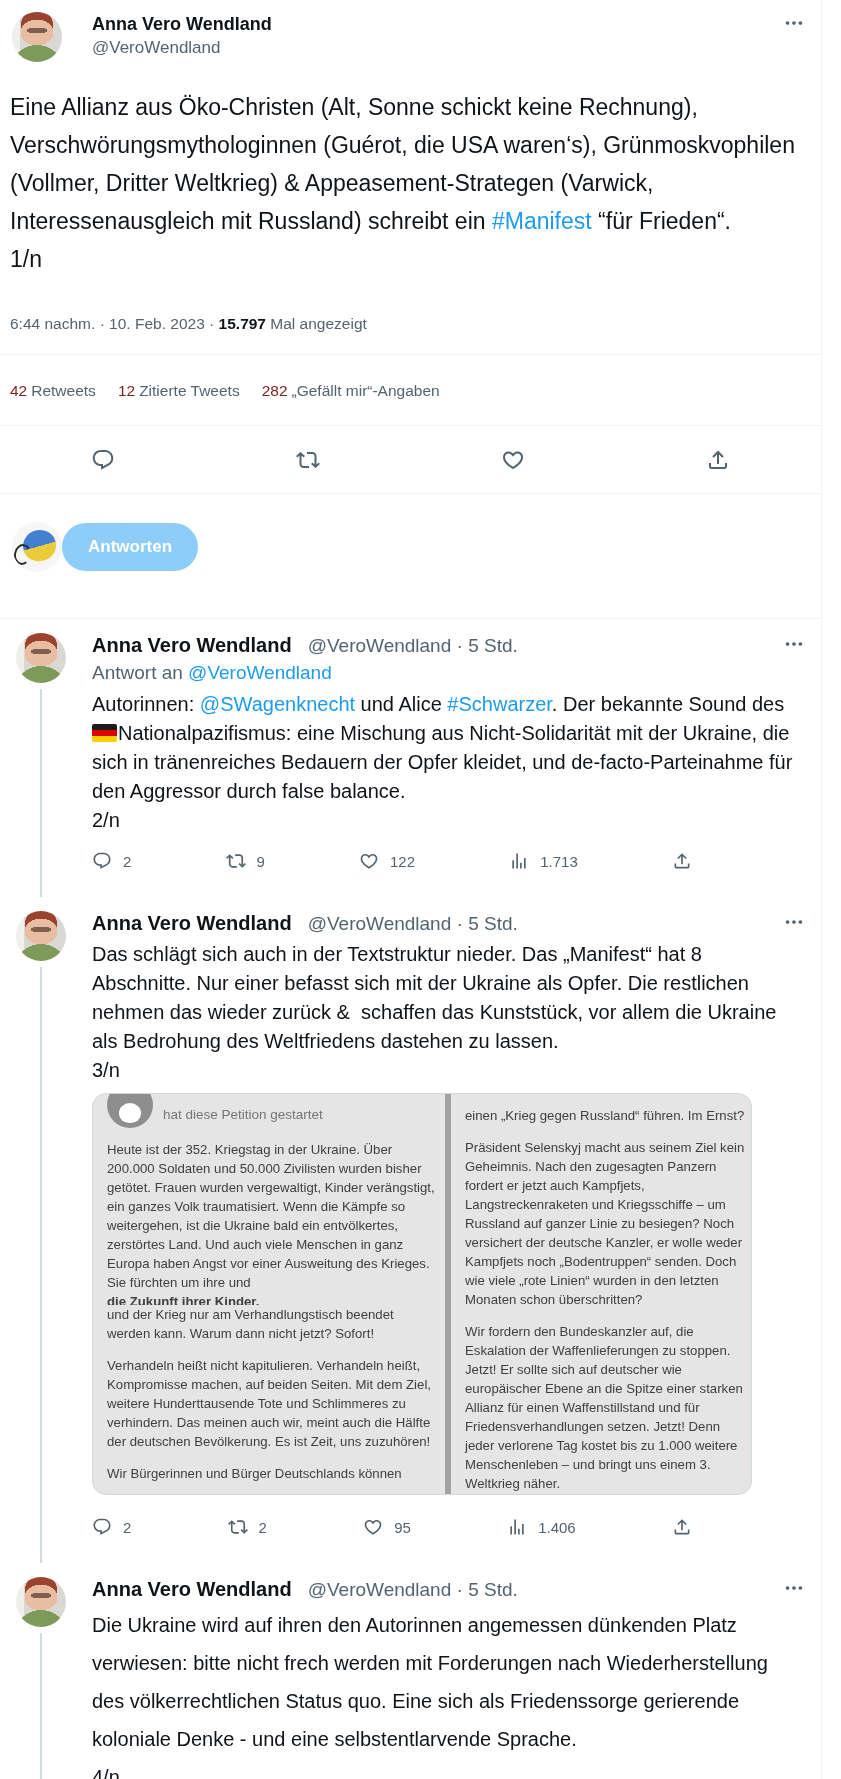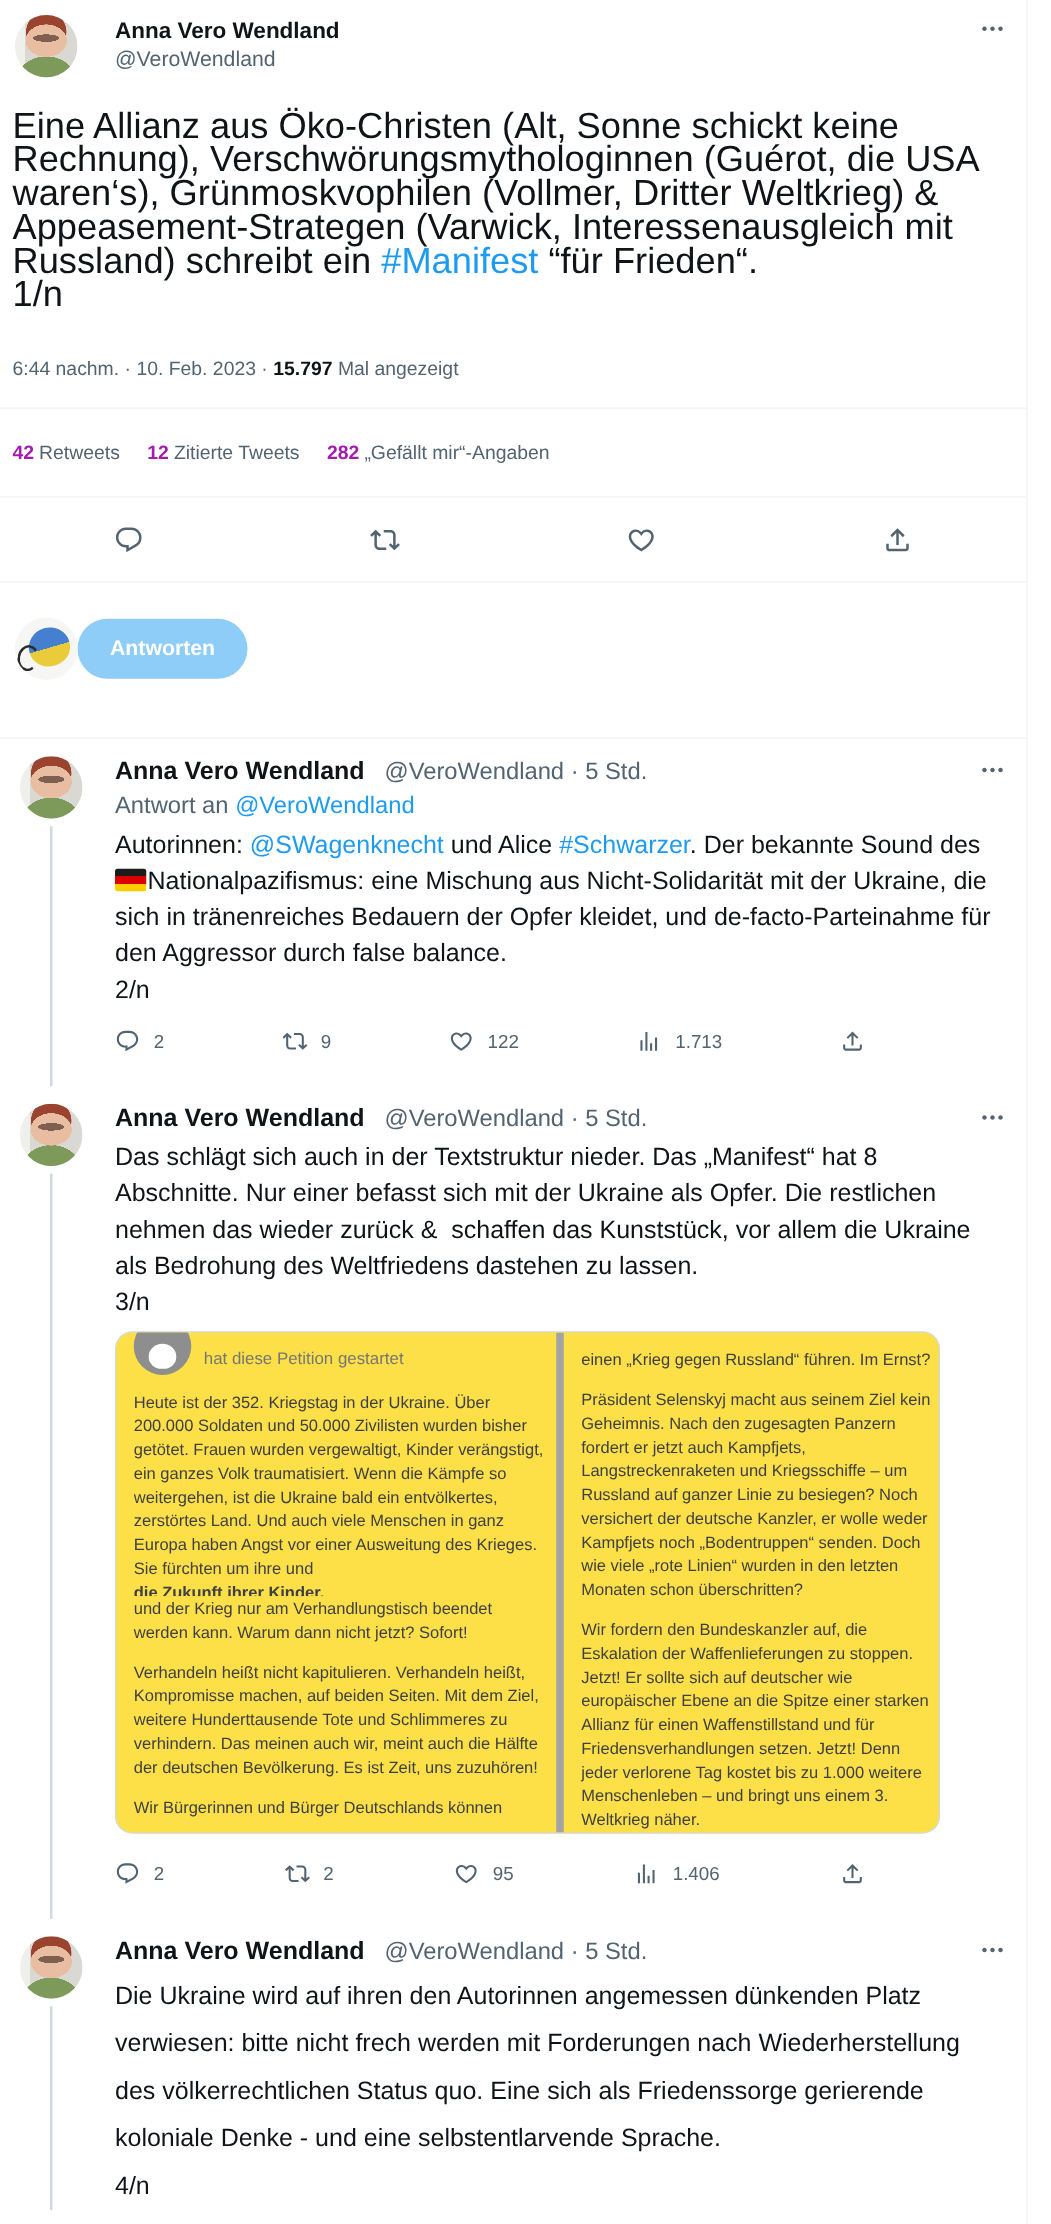--- a/index.html
+++ b/index.html
@@ -26,27 +26,27 @@
     background:linear-gradient(180deg,#447fd0 0 52%, #eacc3a 52%); }
   .avatar-mask::after{ content:""; position:absolute; left:2px; top:44%; width:13px; height:17px;
     border:2.5px solid #2a2a2a; border-radius:50%; border-right-color:transparent; transform:rotate(10deg); background:transparent; }
 
   
   .f-head { display:flex; align-items:flex-start; padding:12px 16px 0 12px; }
   .f-names { margin-left:30px; }
   .f-name { font-size:18px; font-weight:700; line-height:24px; }
   .f-handle { font-size:17px; color:#536471; line-height:24px; }
   .more-dots { margin-left:auto; width:22px; height:22px; color:#536471; }
-  .f-body { margin:26px 14px 0 10px; font-size:29px; line-height:27px; white-space:pre-wrap; max-width:800px; }
+  .f-body { margin:26px 14px 0 10px; font-size:23px; line-height:38px; white-space:pre-wrap; max-width:800px; }
   .tlink { color:#1d9bf0; text-decoration:none; cursor:pointer; }
   .f-ts { margin:37px 10px 0 10px; font-size:15.5px; color:#536471; }
   .f-ts b { color:#0f1419; font-weight:700; }
   .f-div1 { margin-top:21px; }
   .f-stats { display:flex; gap:22px; padding:27px 10px 25px 10px; font-size:15.5px; color:#536471; }
-  .f-stats b { color:#a21caf; font-weight:700; margin-right:4px; }
+  .f-stats b { color:#7f1d1d; font-weight:400; margin-right:4px; }
   .f-actions { display:flex; height:67px; align-items:center; }
   .f-actions .zone { flex:1; display:flex; justify-content:center; }
   .icon24 { width:24px; height:24px; fill:#536471; }
   .icon20 { width:20px; height:20px; fill:#536471; }
 
   
   .compose { display:flex; align-items:center; padding:28px 30px 46px 12px; }
   .compose-ph { flex:1; margin-left:28px; font-size:20px; color:#536471; }
   .compose-btn { background:#8ecdf8; color:#fff; font-weight:700; font-size:17px;
     border:none; border-radius:24px; height:48px; padding:0 26px; cursor:pointer; }
@@ -62,21 +62,21 @@
   .t-replyto { font-size:19px; color:#536471; line-height:26px; margin-top:2px; }
   .t-body { margin-top:4px; font-size:20px; line-height:29px; white-space:pre-wrap; max-width:714px; }
   .t-actions { display:flex; justify-content:space-between; align-items:center; width:600px; margin:16px 0 10px 0; }
   .t-actions .grp { display:flex; align-items:center; gap:11px; color:#536471; font-size:15px; cursor:pointer; }
   .t2-pad { padding-bottom:16px; }
   .flag-de { display:inline-block; width:25px; height:18px; border-radius:2px; vertical-align:-2px; margin-right:1px;
     background:linear-gradient(180deg,#1c1c1b 0 33%, #d00 33% 66%, #ffce00 66%); }
 
   
   .pet-card { width:660px; height:402px; margin-top:8px; border:1px solid #cfd9de; border-radius:14px;
-    overflow:hidden; position:relative; display:flex; background:#fde047; cursor:pointer; }
+    overflow:hidden; position:relative; display:flex; background:#e5e5e5; cursor:pointer; }
   .pet-left { width:352px; padding:6px 10px 0 14px; }
   .pet-right { width:306px; padding:12px 4px 0 14px; border-left:6px solid #a3a3a3; }
   .pet-head { display:flex; align-items:center; }
   .pet-avatar { width:46px; height:46px; border-radius:50%; background:#8e8e8e; margin-top:-18px; position:relative; overflow:hidden; flex:none; }
   .pet-avatar::after { content:""; position:absolute; left:50%; top:46%; transform:translateX(-50%);
     width:22px; height:20px; background:#fff; border-radius:50% 50% 46% 46%; }
   .pet-head-label { margin-left:10px; font-size:13.5px; color:#767676; }
   .pet-text { font-size:13.2px; line-height:19px; color:#3f4043; }
   .pet-para { margin-bottom:13px; }
   .pet-para:last-child { margin-bottom:0; }

